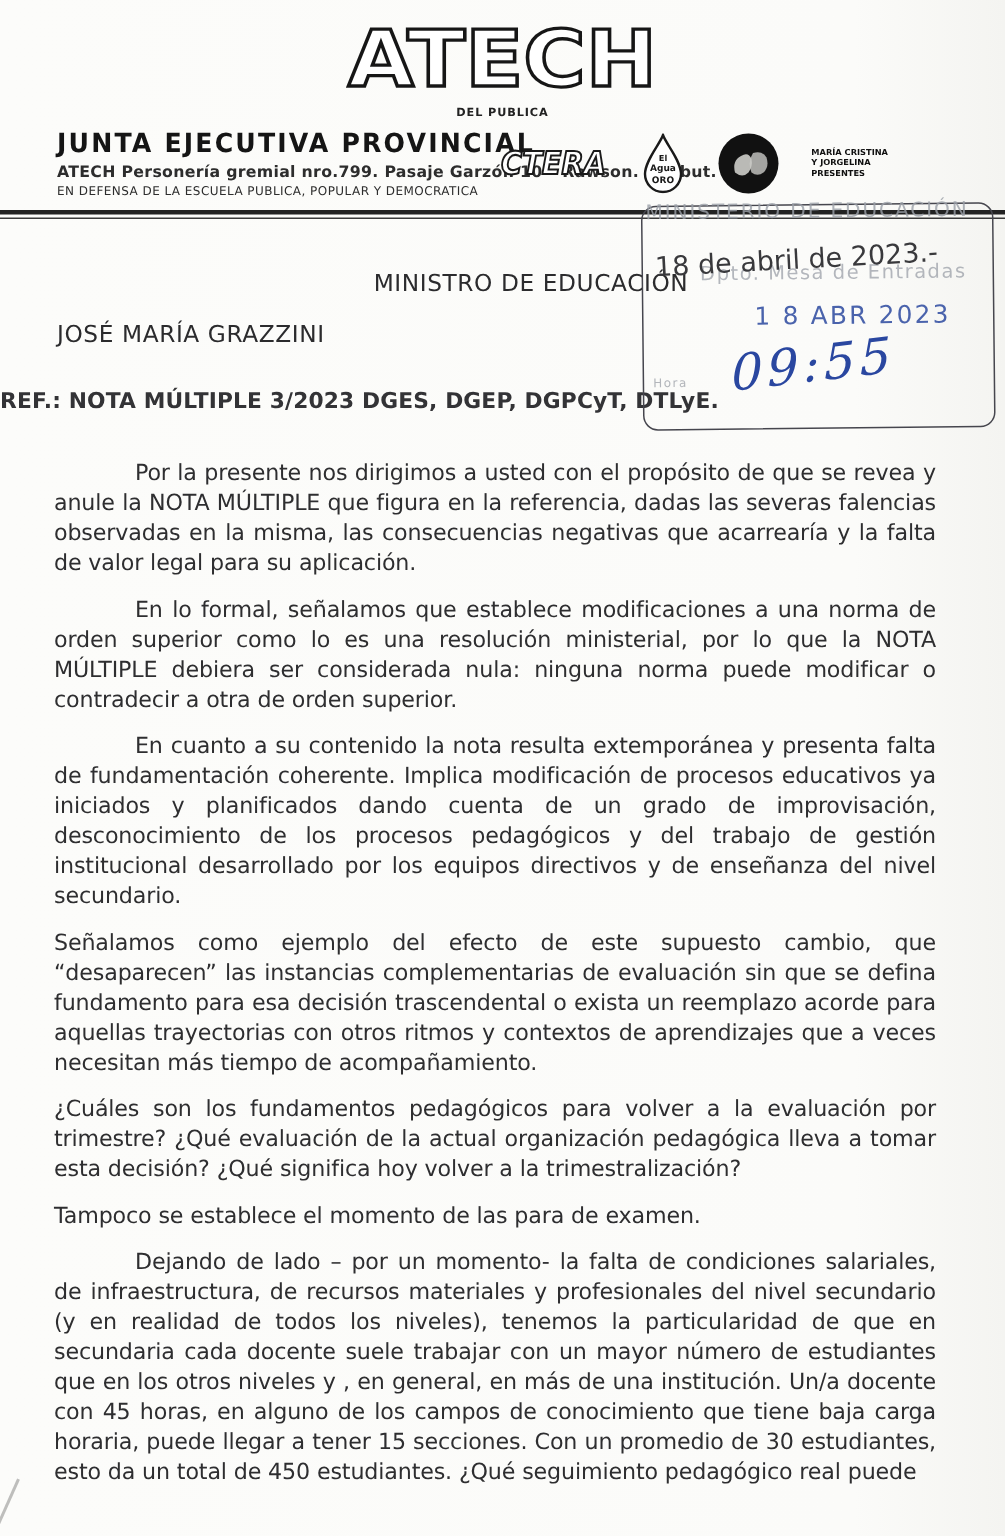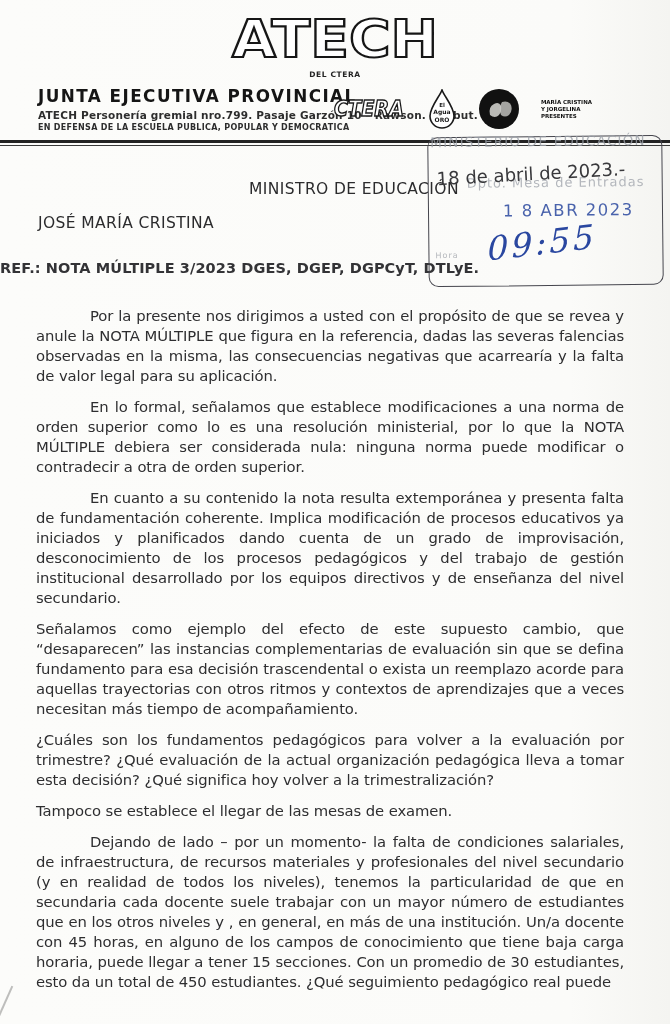--- a/index.html
+++ b/index.html
@@ -23,21 +23,21 @@
     font-size:7.5px; font-weight:bold; letter-spacing:.6px;
     color:#222; line-height:10px; margin-top:-2px;
   }
   .org-row{ position:relative; margin:6px 0 0 38px; height:52px; }
   .org-name{
     font-size:17.5px; font-weight:bold; letter-spacing:1.5px; color:#151515;
     transform:scaleX(.96); transform-origin:left;
     white-space:nowrap;
   }
   .org-addr{ font-size:10.5px; font-weight:bold; color:#2d2d2d; letter-spacing:.2px; margin-top:3px; white-space:nowrap;}
-  .org-slogan{ font-size:8px; font-weight:bold; color:#2d2d2d; letter-spacing:.3px; margin-top:2px; white-space:nowrap;}
+  .org-slogan{ font-size:8px; font-weight:normal; color:#2d2d2d; letter-spacing:.3px; margin-top:2px; white-space:nowrap;}
   .logos-right{
     position:absolute; right:78px; top:2px;
     display:flex; align-items:center; gap:21px;
   }
   .presentes{
     font-size:5.5px; font-weight:bold; color:#111; line-height:7px; text-align:left;
   }
   .rules{ margin-top:2px; }
   .rule-a{ height:2.5px; background:#232323; }
   .rule-b{ height:1px; background:#3a3a3a; margin-top:2px; }
@@ -103,21 +103,21 @@
 </style>
 </head>
 <body>
 
 <div class="page">
 
   <div class="logo-block">
     <svg width="222" height="56" viewBox="0 0 222 56">
       <text x="111" y="45" text-anchor="middle" font-size="52" font-weight="bold" fill="#ffffff" stroke="#161616" stroke-width="2.2" textLength="206" lengthAdjust="spacingAndGlyphs">ATECH</text>
     </svg>
-    <div class="logo-sub">DEL CTERA</div>
+    <div class="logo-sub">DEL PUBLICA</div>
   </div>
 
   <div class="org-row">
     <div class="org-name">JUNTA EJECUTIVA PROVINCIAL</div>
     <div class="org-addr">ATECH  Personería gremial nro.799. Pasaje Garzón 10 – Rawson. Chubut.</div>
     <div class="org-slogan">EN DEFENSA DE LA ESCUELA PUBLICA, POPULAR Y DEMOCRATICA</div>
 
     <div class="logos-right">
       <svg width="74" height="26" viewBox="0 0 74 26">
         <text x="37" y="20" text-anchor="middle" font-size="21" font-weight="bold" font-style="italic" fill="#ffffff" stroke="#1a1a1a" stroke-width="1.4" textLength="70" lengthAdjust="spacingAndGlyphs">CTERA</text>
@@ -149,28 +149,28 @@
   <div class="stamp">
     <div class="stamp-ministry">MINISTERIO DE EDUCACIÓN</div>
     <div class="stamp-dept">Dpto. Mesa de Entradas</div>
     <div class="stamp-typed-date">18 de abril de 2023.-</div>
     <div class="stamp-blue-date">1 8 ABR 2023</div>
     <div class="stamp-time">09:55</div>
     <div class="stamp-hora">Hora</div>
   </div>
 
   <div class="addressee-1">MINISTRO DE EDUCACIÓN</div>
-  <div class="addressee-2">JOSÉ MARÍA CRISTINA</div>
+  <div class="addressee-2">JOSÉ MARÍA GRAZZINI</div>
 
   <div class="ref-line">REF.: NOTA MÚLTIPLE 3/2023 DGES, DGEP, DGPCyT, DTLyE.</div>
 
   <div class="body-text">
     <p class="p ind">Por la presente nos dirigimos a usted con el propósito de que se revea y anule la NOTA MÚLTIPLE que figura en la referencia, dadas las severas falencias observadas en la misma, las consecuencias negativas que acarrearía y la falta de valor legal para su aplicación.</p>
     <p class="p ind">En lo formal, señalamos que establece modificaciones a una norma de orden superior como lo es una resolución ministerial, por lo que la NOTA MÚLTIPLE debiera ser considerada nula: ninguna norma puede modificar o contradecir a otra de orden superior.</p>
     <p class="p ind">En cuanto a su contenido la nota resulta extemporánea y presenta falta de fundamentación coherente. Implica modificación de procesos educativos ya iniciados y planificados dando cuenta de un grado de improvisación, desconocimiento de los procesos pedagógicos y del trabajo de gestión institucional desarrollado por los equipos directivos y de enseñanza del nivel secundario.</p>
     <p class="p">Señalamos como ejemplo del efecto de este supuesto cambio, que “desaparecen” las instancias complementarias de evaluación sin que se defina fundamento para esa decisión trascendental o exista un reemplazo acorde para aquellas trayectorias con otros ritmos y contextos de aprendizajes que a veces necesitan más tiempo de acompañamiento.</p>
     <p class="p">¿Cuáles son los fundamentos pedagógicos para volver a la evaluación por trimestre? ¿Qué evaluación de la actual organización pedagógica lleva a tomar esta decisión?  ¿Qué significa hoy volver a la trimestralización?</p>
-    <p class="p">Tampoco se establece el llegar de las mesas de examen.</p>
+    <p class="p">Tampoco se establece el momento de las para de examen.</p>
     <p class="p ind">Dejando de lado – por un momento- la falta de condiciones salariales, de infraestructura, de recursos materiales y profesionales del nivel secundario (y en realidad de todos los niveles), tenemos la particularidad de que en secundaria cada docente suele trabajar con un mayor número de estudiantes que en los otros niveles y , en general, en más de una institución. Un/a docente con 45 horas, en alguno de los campos de conocimiento que tiene baja carga horaria, puede llegar a tener 15 secciones. Con un promedio de 30 estudiantes, esto da un total de 450 estudiantes. ¿Qué seguimiento pedagógico real puede</p>
   </div>
 
   <div class="artifact-line"></div>
 </div>
 
 </body></html>

